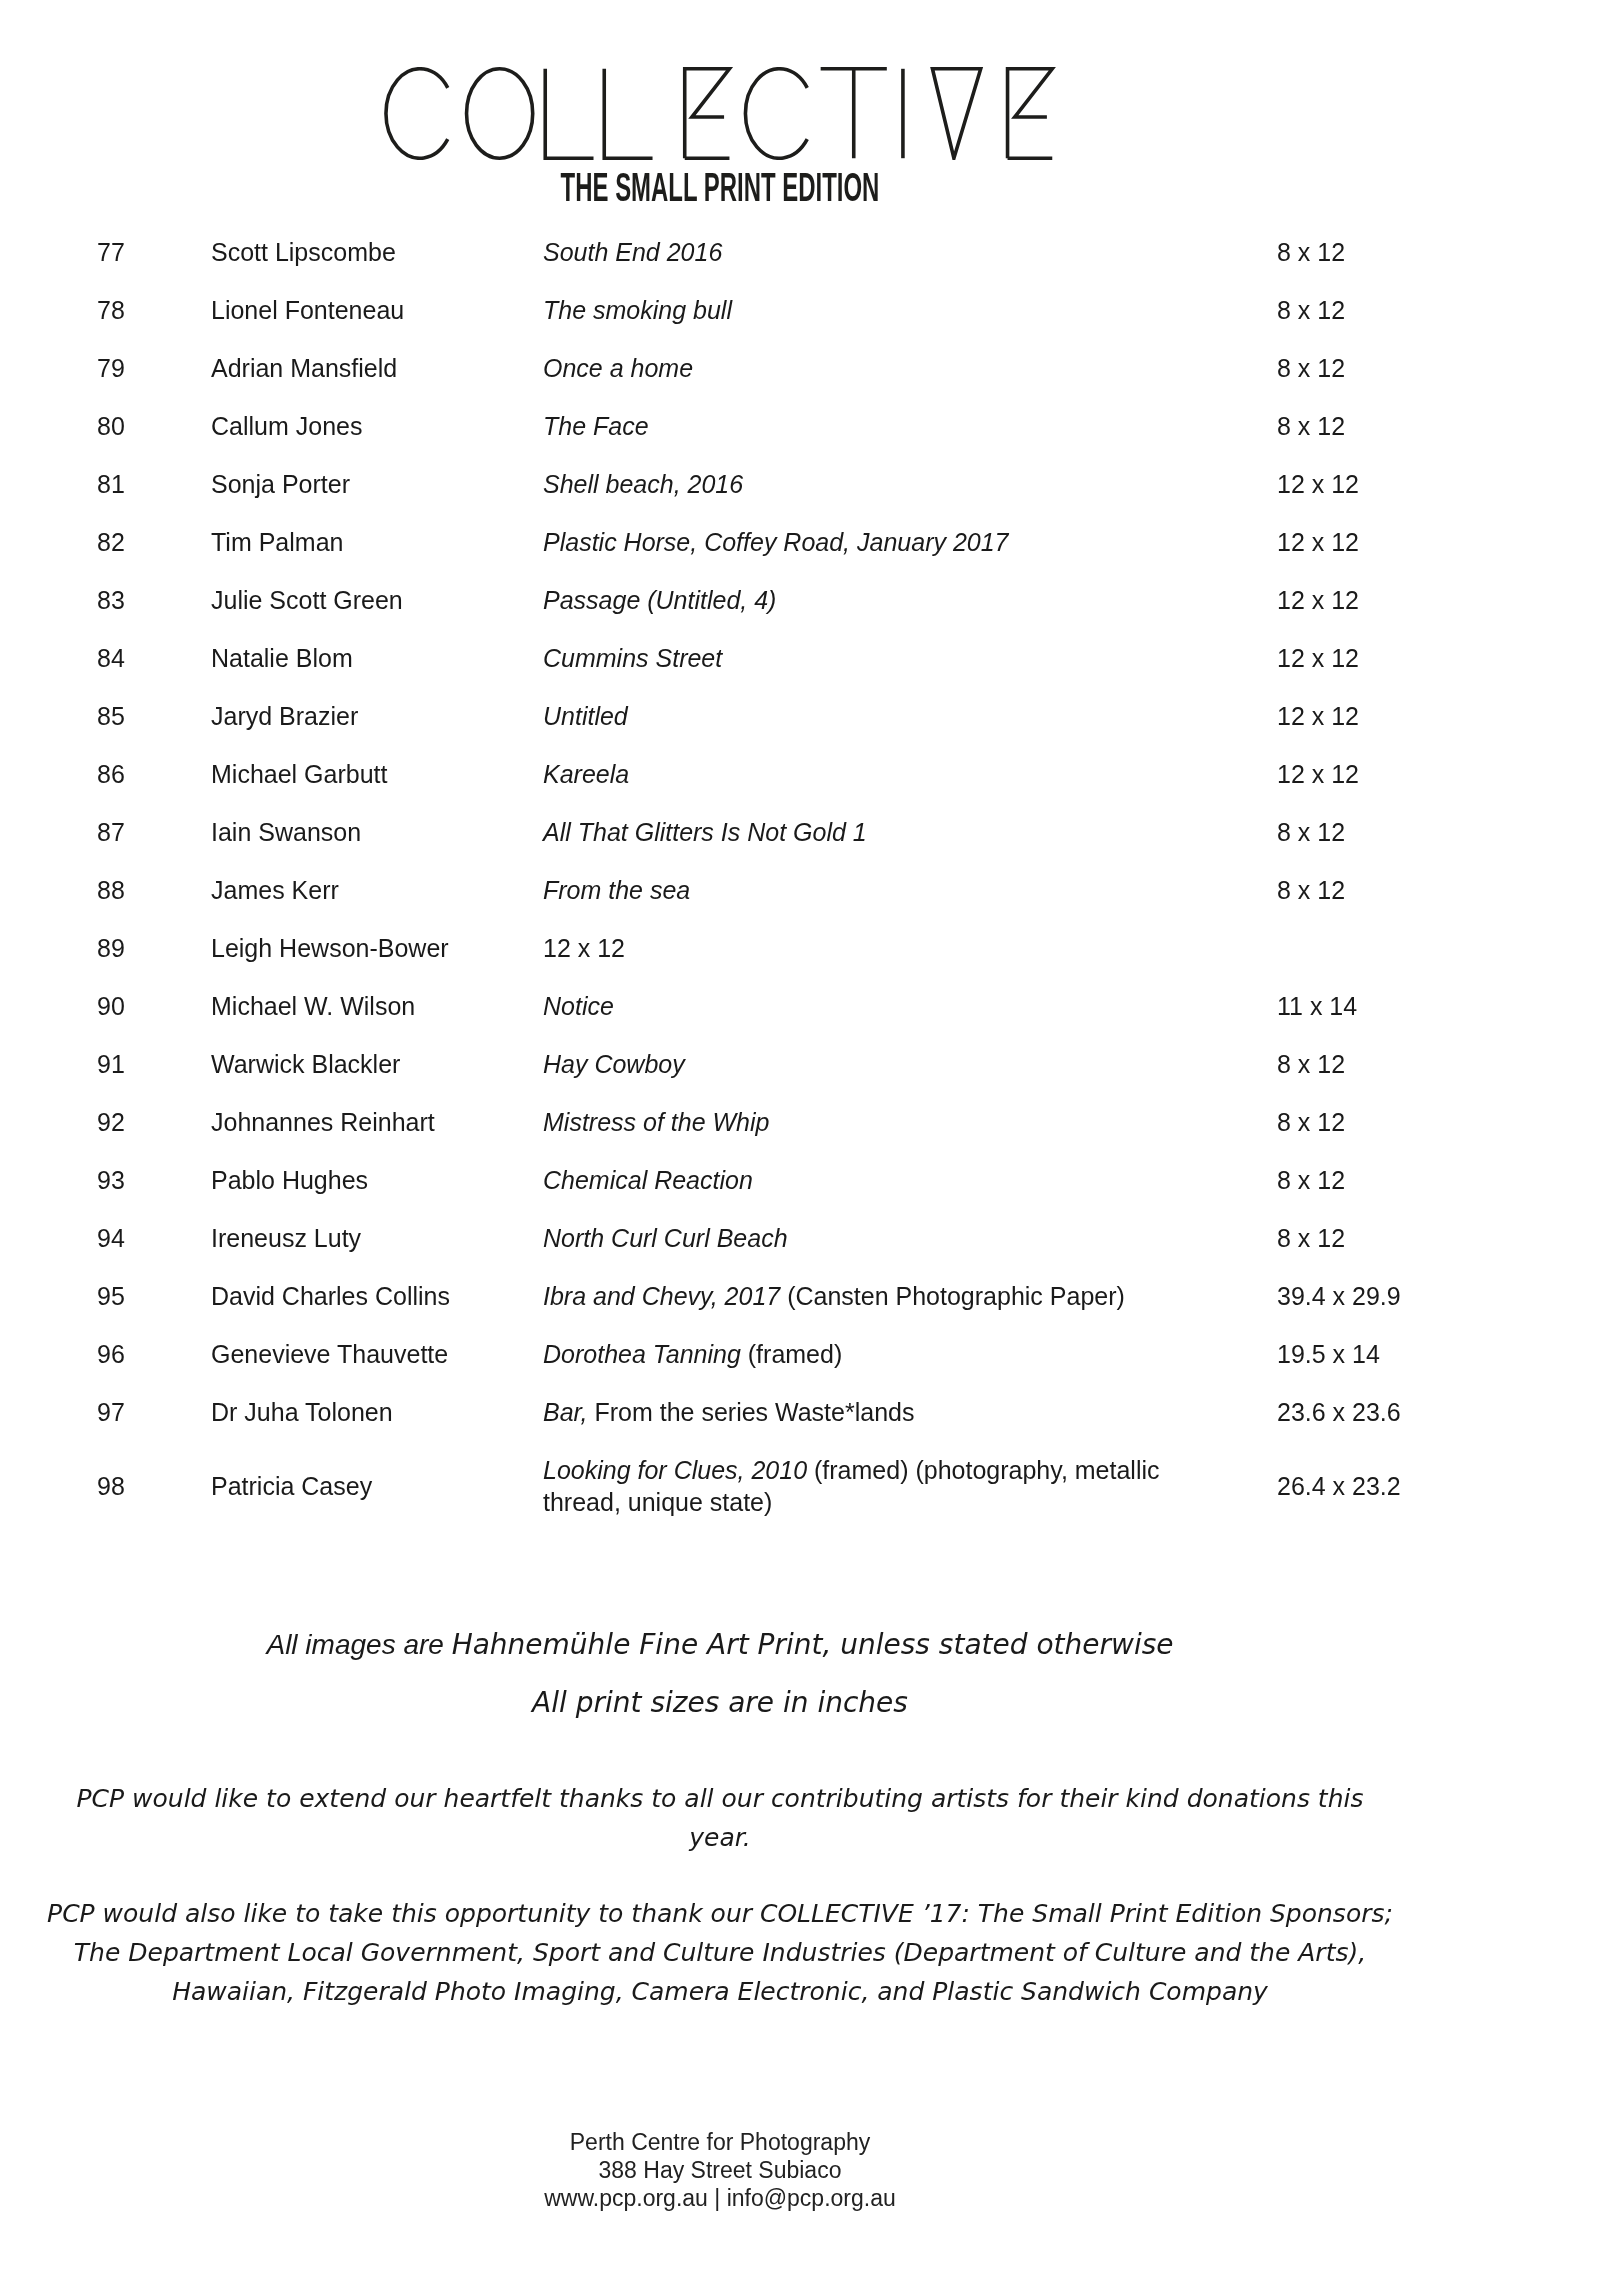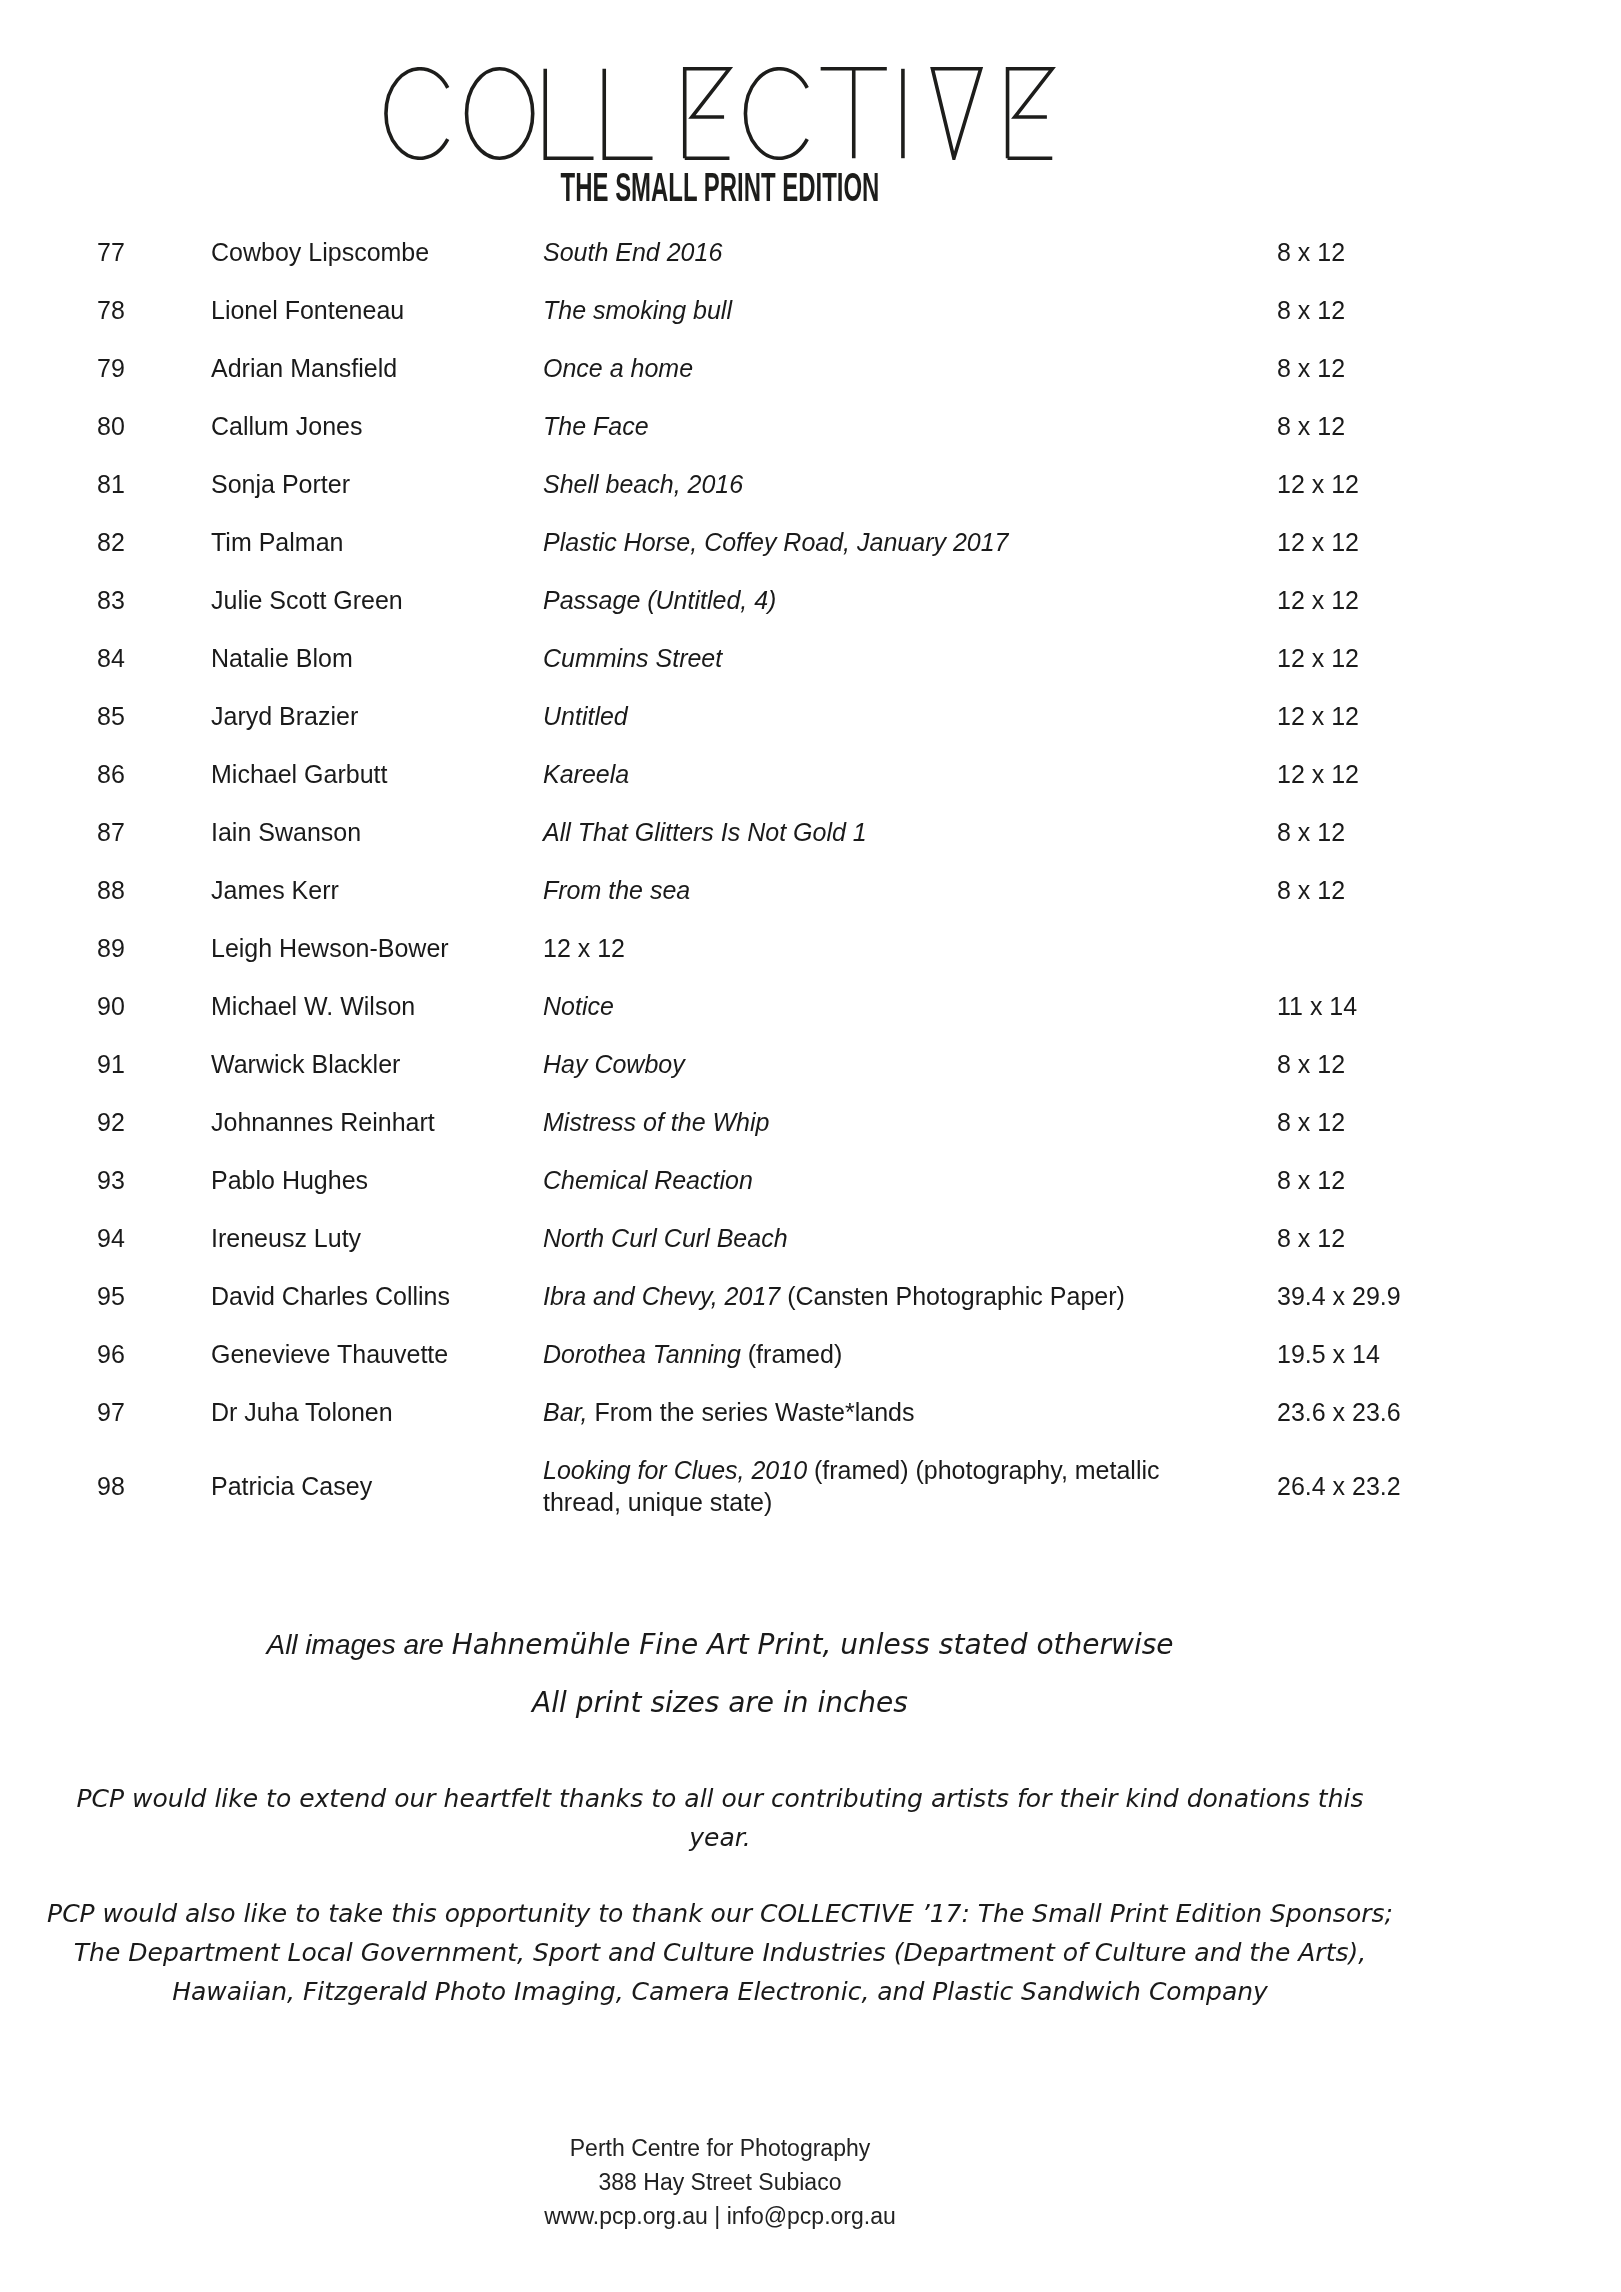--- a/index.html
+++ b/index.html
@@ -63,21 +63,21 @@
   
   .footer {
     position: absolute;
     left: 0; right: 0;
     top: 2128px;
     text-align: center;
     font-size: 23px;
     line-height: 28px;
     color: #222;
   }
-  .footer p { margin: 6px; }
+  .footer p { margin: 0; }
 </style>
 </head>
 <body>
 
 <div class="page">
 
   <div class="logo-wrap">
     <svg width="673" height="93" viewBox="0 0 752 104" fill="none" stroke="#1d1d1b" stroke-width="4" stroke-linecap="butt">
       <title>COLLECTIVE</title>
 
@@ -102,21 +102,21 @@
       <path d="M 697 102 V 2 H 747 L 705 56 H 741 M 697 102 H 747"></path>
     </svg>
   </div>
   <div class="tagline-wrap">
     <span class="tagline">THE SMALL PRINT EDITION</span>
   </div>
 
   <main class="catalog" id="rows">
     <div class="row">
       <div class="cell no">77</div>
-      <div class="cell artist">Cowboy Lipscombe</div>
+      <div class="cell artist">Scott Lipscombe</div>
       <div class="cell title"><span class="t-it">South End 2016</span><span class="t-reg"></span></div>
       <div class="cell size">8 x 12</div>
     </div>
 
     <div class="row">
       <div class="cell no">78</div>
       <div class="cell artist">Lionel Fonteneau</div>
       <div class="cell title"><span class="t-it">The smoking bull</span><span class="t-reg"></span></div>
       <div class="cell size">8 x 12</div>
     </div>

